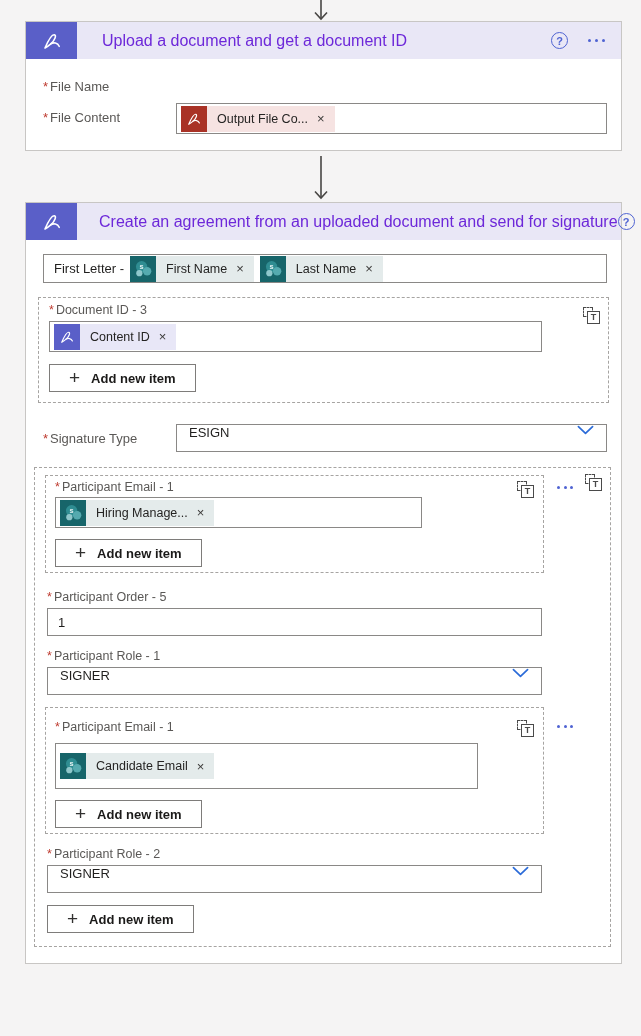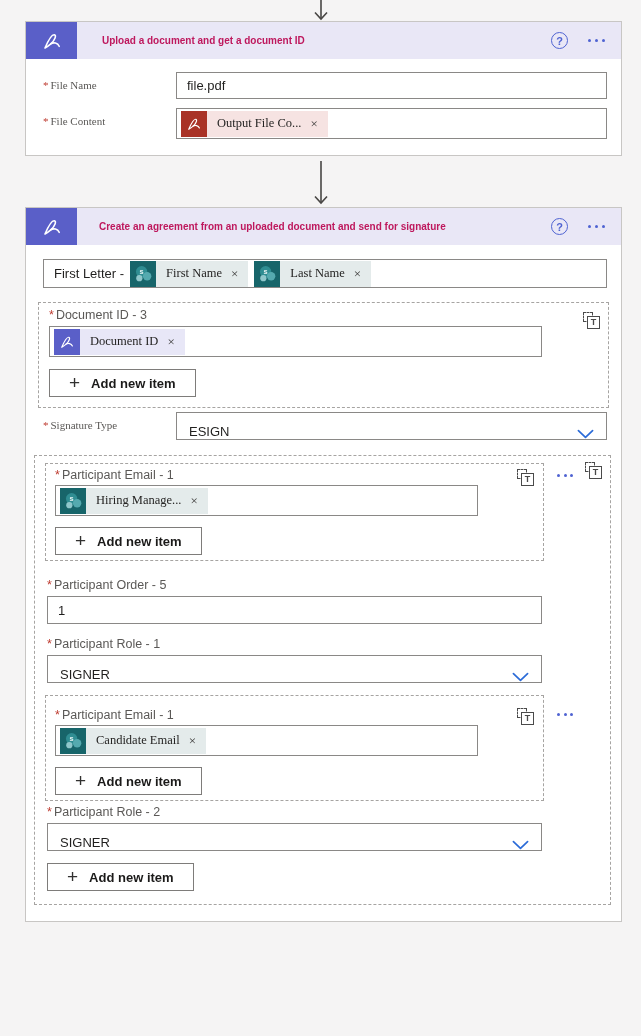--- a/index.html
+++ b/index.html
@@ -29,67 +29,67 @@
     display: flex;
     align-items: center;
   }
   .brand-badge {
     width: 51px; height: 37px; flex: none;
     background: #5A5FC8;
     display: flex; align-items: center; justify-content: center;
   }
   .card-title {
     margin-left: 25px;
-    font-size: 10px;
-    font-weight: 700;
-    color: #be185d;
+    font-size: 16px;
+    font-weight: 400;
+    color: #6d28d9;
     flex: 1;
     white-space: nowrap;
   }
   .header-actions { display: flex; align-items: center; gap: 20px; padding-right: 16px; }
   .help-icon {
     width: 17px; height: 17px; border: 1.6px solid #4F63D2; border-radius: 50%;
     color: #4F63D2; font-size: 11px; font-weight: 700;
     display: flex; align-items: center; justify-content: center;
     cursor: pointer;
   }
   .dots-icon { display: flex; gap: 4px; cursor: pointer; }
   .dots-icon i { width: 3px; height: 3px; border-radius: 50%; background: #4F63D2; }
 
   .card-body { padding: 0 14px 16px 17px; }
 
   
   .form-row { display: flex; align-items: flex-start; }
   .side-label {
     width: 133px; flex: none; padding-top: 7px;
-    font-size: 11px; color: #5A5856; font-family: Liberation Serif, serif;
+    font-size: 13px; color: #5A5856;
   }
   .req { color: #BE3A2F; margin-right: 2px; }
   .stack-label { font-size: 12.5px; color: #5A5856; display: block; }
 
   
   .text-input {
     border: 1px solid #8A8886; background: #fff;
     font-family: "Liberation Sans", sans-serif;
     font-size: 13px; color: #201F1E;
     padding: 0 10px; outline: none;
   }
   .chip-field {
     border: 1px solid #8A8886; background: #fff;
     display: flex; align-items: center; gap: 6px; padding: 0 4px;
   }
   .chip-prefix { font-size: 13px; color: #201F1E; padding-left: 6px; white-space: nowrap; }
   .select-field {
     border: 1px solid #8A8886; background: #fff;
-    display: flex; align-items: flex-end; justify-content: space-between;
+    display: flex; align-items: flex-start; justify-content: space-between;
     padding: 0 12px; font-size: 13px; color: #201F1E; cursor: pointer;
   }
 
   
-  .chip { display: inline-flex; align-items: stretch; height: 26px; flex: none; cursor: default; font-family: Liberation Serif, serif; }
+  .chip { display: inline-flex; align-items: stretch; height: 26px; flex: none; cursor: default; }
   .chip-icon { width: 26px; flex: none; display: flex; align-items: center; justify-content: center; }
   .chip-icon.pdf-red { background: #A93226; }
   .chip-icon.adobe-purple { background: #5A5FC8; }
   .chip-icon.sp-teal { background: #17656A; }
   .chip-body {
     display: flex; align-items: center; gap: 9px; padding: 0 10px;
     font-size: 12.5px; color: #252423; white-space: nowrap;
   }
   .chip.pdf .chip-body { background: #F6E3E2; }
   .chip.sp .chip-body { background: #E4EBEB; justify-content: flex-end; }
@@ -174,21 +174,20 @@
             <i></i>
             <i></i>
           </div>
       </div>
     </div>
     <div class="card-body">
       <div class="form-row" style="margin-top:13px">
         <div class="side-label">
           <span class="req">*</span><span>File Name</span>
         </div>
-        <input class="text-input" style="flex: 1 1 0%; height: 27px;" value="file.pdf">
       </div>
       <div class="form-row" style="margin-top:9px">
         <div class="side-label">
           <span class="req">*</span><span>File Content</span>
         </div>
         <div class="chip-field" style="flex:1; height:31px">
           <span class="chip pdf">
             <span class="chip-icon pdf-red">
               <svg width="18" height="18" viewBox="0 0 24 24">
                   <use href="#adobe-loop"></use>
@@ -267,32 +266,32 @@
           <span class="req">*</span><span>Document ID - 3</span>
         </div>
         <div class="chip-field" style="width:493px; height:31px; margin-top:4px">
           <span class="chip adobe">
             <span class="chip-icon adobe-purple">
               <svg width="18" height="18" viewBox="0 0 24 24">
                   <use href="#adobe-loop"></use>
                 </svg>
             </span>
             <span class="chip-body">
-              <span>Document ID</span>
+              <span>Content ID</span>
               <span class="chip-close">×</span>
             </span>
           </span>
         </div>
         <button class="add-btn" style="margin-top:12px">
           <span class="plus-glyph">+</span>
           <span>Add new item</span>
         </button>
       </div>
 
-      <div class="form-row" style="margin-top:4px">
+      <div class="form-row" style="margin-top:21px">
         <div class="side-label">
           <span class="req">*</span><span>Signature Type</span>
         </div>
         <div class="select-field" style="flex:1; height:28px">
           <span>ESIGN</span>
           <svg width="17" height="10" viewBox="0 0 18 10">
               <use href="#chev-blue"></use>
             </svg>
         </div>
       </div>
@@ -310,21 +309,21 @@
               <span class="solid-sq">T</span>
           </div>
           <div class="mini-dots" style="position:absolute; top:10px; right:-30px">
               <i></i>
               <i></i>
               <i></i>
             </div>
           <div class="stack-label">
             <span class="req">*</span><span>Participant Email - 1</span>
           </div>
-          <div class="chip-field" style="width:423px; height:31px; margin-top:3px">
+          <div class="chip-field" style="width:367px; height:31px; margin-top:3px">
             <span class="chip sp">
               <span class="chip-icon sp-teal">
                 <svg width="22" height="22" viewBox="0 0 24 24">
                     <use href="#sp-logo"></use>
                   </svg>
               </span>
               <span class="chip-body">
                 <span>Hiring Manage...</span>
                 <span class="chip-close">×</span>
               </span>
@@ -362,41 +361,41 @@
               <span class="solid-sq">T</span>
           </div>
           <div class="mini-dots" style="position:absolute; top:17px; right:-30px">
               <i></i>
               <i></i>
               <i></i>
             </div>
           <div class="stack-label" style="margin-top:8px">
             <span class="req">*</span><span>Participant Email - 1</span>
           </div>
-          <div class="chip-field" style="width:423px; height:31px; margin-top:3px">
+          <div class="chip-field" style="width:423px; height:46px; margin-top:9px">
             <span class="chip sp">
               <span class="chip-icon sp-teal">
                 <svg width="22" height="22" viewBox="0 0 24 24">
                     <use href="#sp-logo"></use>
                   </svg>
               </span>
               <span class="chip-body">
                 <span>Candidate Email</span>
                 <span class="chip-close">×</span>
               </span>
             </span>
           </div>
           <button class="add-btn" style="margin-top:11px">
             <span class="plus-glyph">+</span>
             <span>Add new item</span>
           </button>
         </div>
 
 
-        <div style="margin-top:4px">
+        <div style="margin-top:13px">
           <div class="stack-label">
             <span class="req">*</span><span>Participant Role - 2</span>
           </div>
           <div class="select-field" style="width:495px; height:28px; margin-top:4px">
             <span>SIGNER</span>
             <svg width="17" height="10" viewBox="0 0 18 10">
                 <use href="#chev-blue"></use>
               </svg>
           </div>
         </div>

